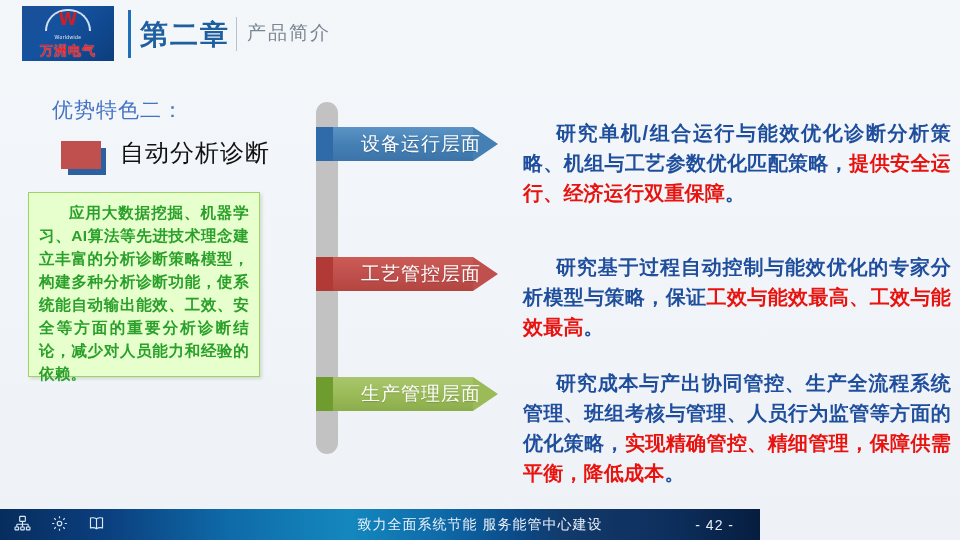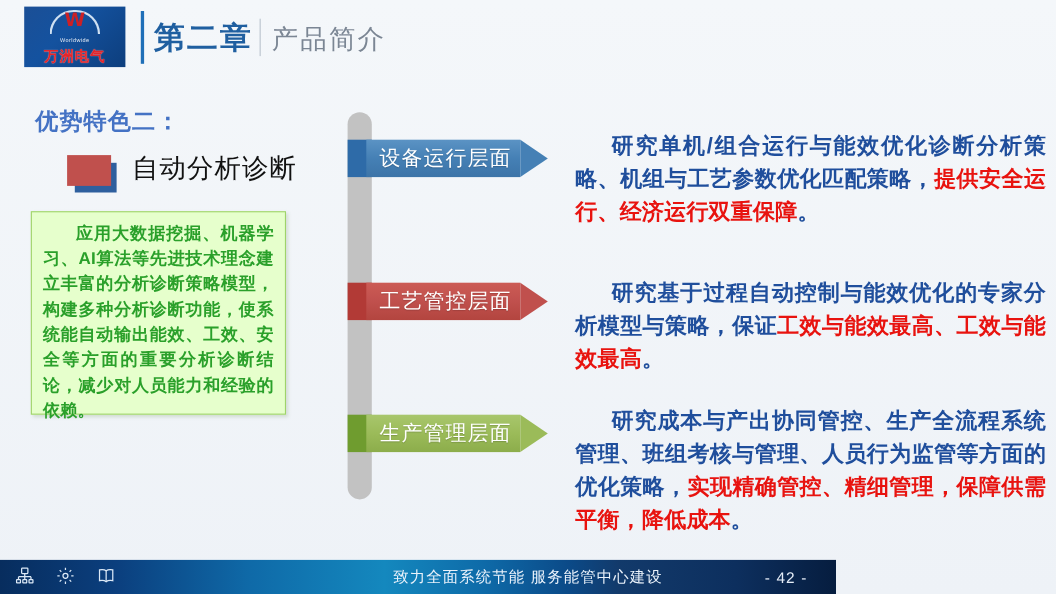--- a/index.html
+++ b/index.html
@@ -29,33 +29,33 @@
     position:absolute;left:0;top:2px;width:46px;text-align:center;
     color:#cc2026;font-weight:bold;font-size:17px;line-height:17px;
     font-family:"DejaVu Sans",sans-serif;
   }
   .logo-sub{color:#e8eef6;font-size:5px;letter-spacing:.4px;margin-top:1px;}
   .logo-cn{color:#e2262c;font-weight:bold;font-size:13px;letter-spacing:1px;margin-top:2px;
            text-shadow:0 0 1px #ffb0b0;}
   .hdr-divider{position:absolute;left:128px;top:10px;width:3px;height:48px;background:#1f6fb8;}
   .chapter{position:absolute;left:140px;top:16px;font-size:28px;font-weight:bold;color:#1f5fa0;letter-spacing:2px;}
   .chapter-sep{position:absolute;left:236px;top:17px;width:1px;height:34px;background:#b8c2cc;}
-  .subtitle{position:absolute;left:247px;top:20px;font-size:24px;color:#7b8694;letter-spacing:2px;}
+  .subtitle{position:absolute;left:247px;top:20px;font-size:19px;color:#7b8694;letter-spacing:2px;}
 
   .banner{
     position:absolute;right:18px;top:20px;width:270px;height:35px;
     background:linear-gradient(180deg,#2f7fd1 0%,#1f6ec2 55%,#1a62b2 100%);
     border-radius:4px;
     box-shadow:0 2px 4px rgba(30,80,150,.35);
     display:flex;align-items:center;justify-content:center;
   }
   .banner-text{color:#ffffff;font-size:17px;font-weight:bold;letter-spacing:1px;}
 
   
-  .feature-title{position:absolute;left:32px;top:96px;font-size:21px;font-weight:bold;color:#4472c4;letter-spacing:1px;}
+  .feature-title{position:absolute;left:52px;top:96px;font-size:21px;font-weight:normal;color:#4472c4;letter-spacing:1px;}
   .bullet-wrap{position:absolute;left:58px;top:138px;width:250px;height:40px;}
   .bullet-sq-back{position:absolute;left:10px;top:10px;width:38px;height:27px;background:#2e5f9e;}
   .bullet-sq-front{position:absolute;left:3px;top:3px;width:40px;height:28px;background:#c0504d;}
   .bullet-label{position:absolute;left:62px;top:-1px;font-size:24px;color:#111;letter-spacing:1px;}
 
   .greenbox{
     position:absolute;left:28px;top:192px;width:232px;height:185px;
     background:#e6ffcc;border:1px solid #9fd36a;
     box-shadow:2px 2px 3px rgba(120,150,100,.25);
     box-sizing:border-box;padding:8px 10px 17px 10px;
@@ -69,21 +69,21 @@
   .spine{position:absolute;left:316px;top:102px;width:22px;height:352px;background:#c2c2c2;border-radius:11px;}
   .spine-blk{position:absolute;left:316px;width:22px;height:34px;}
   .spine-blk.b1{top:127px;background:#2e6ba8;}
   .spine-blk.b2{top:257px;background:#b23a36;}
   .spine-blk.b3{top:377px;background:#6f9c2f;}
 
   
   .arrow{position:absolute;left:333px;height:34px;width:165px;display:flex;align-items:center;}
   .arrow .body{position:absolute;left:0;top:0;width:140px;height:34px;}
   .arrow .tip{position:absolute;left:140px;top:0;width:0;height:0;border-top:17px solid transparent;border-bottom:17px solid transparent;}
-  .arrow .txt{position:relative;z-index:2;color:#fff;font-size:19px;font-weight:normal;padding-left:12px;letter-spacing:1px;
+  .arrow .txt{position:relative;z-index:2;color:#fff;font-size:19px;font-weight:normal;padding-left:28px;letter-spacing:1px;
               text-shadow:0 1px 1px rgba(0,0,0,.18);}
   .a1{top:127px;}
   .a1 .body{background:linear-gradient(180deg,#5b93c4 0%,#4580b5 50%,#3c74a8 100%);}
   .a1 .tip{border-left:25px solid #4580b5;}
   .a2{top:257px;}
   .a2 .body{background:linear-gradient(180deg,#cc5b55 0%,#c0504d 50%,#b3453f 100%);}
   .a2 .tip{border-left:25px solid #c0504d;}
   .a3{top:377px;}
   .a3 .body{background:linear-gradient(180deg,#a8c66c 0%,#9bbb59 50%,#8cad4b 100%);}
   .a3 .tip{border-left:25px solid #9bbb59;}

